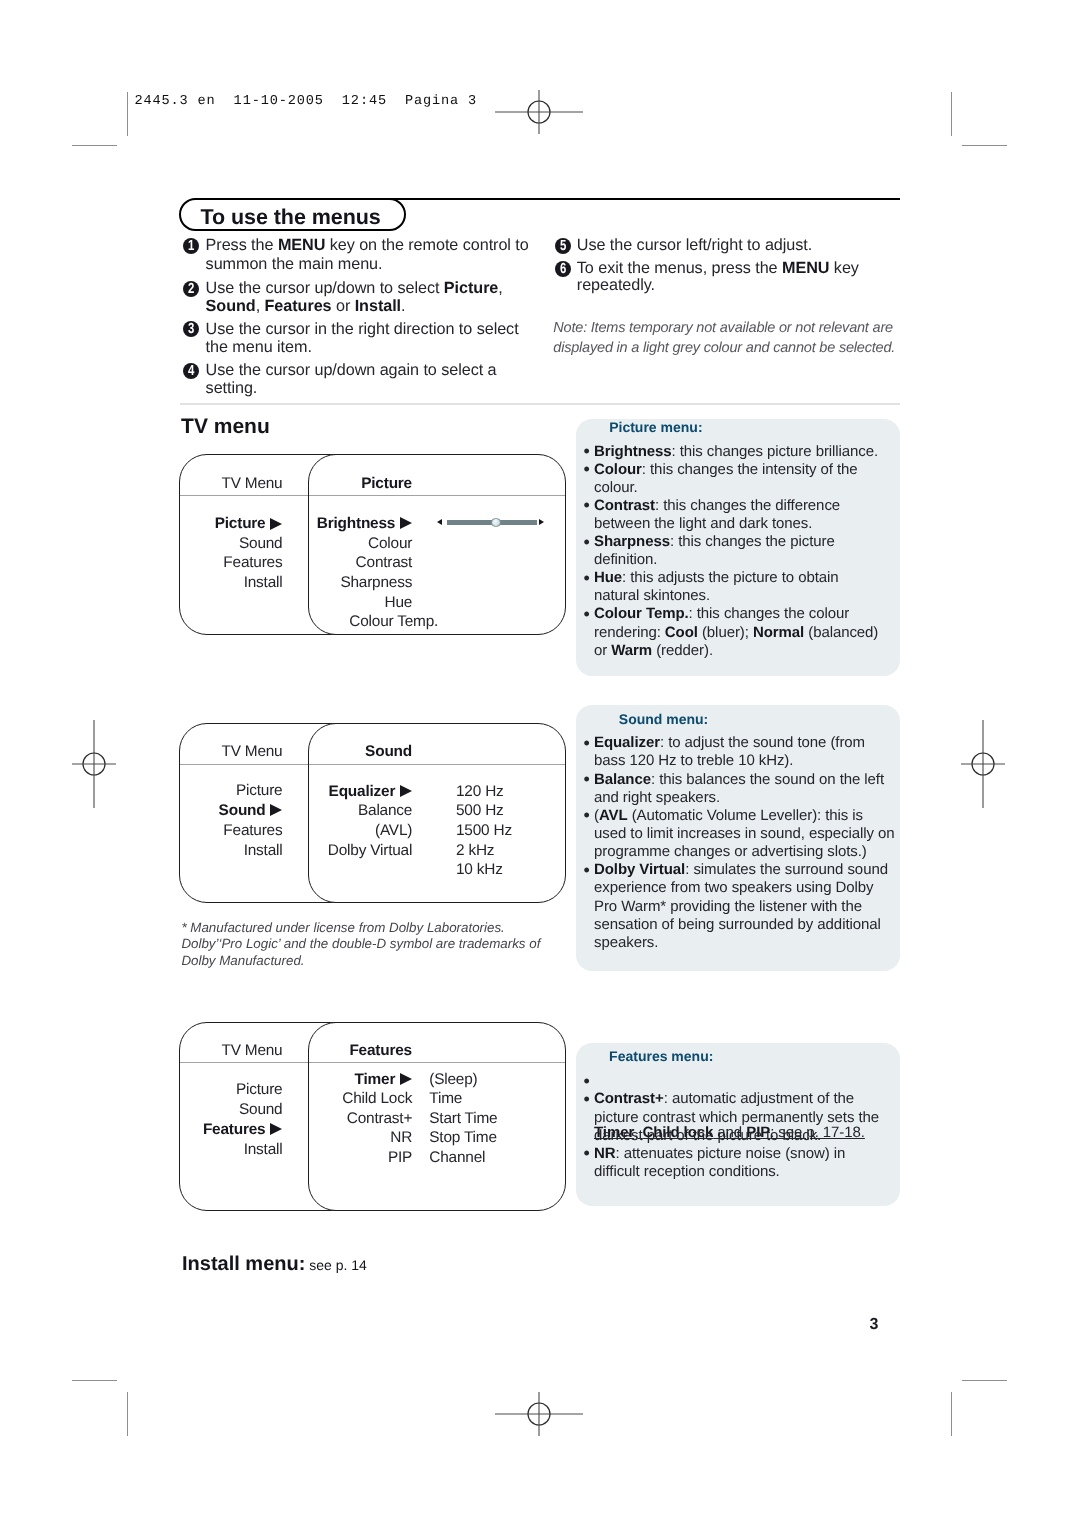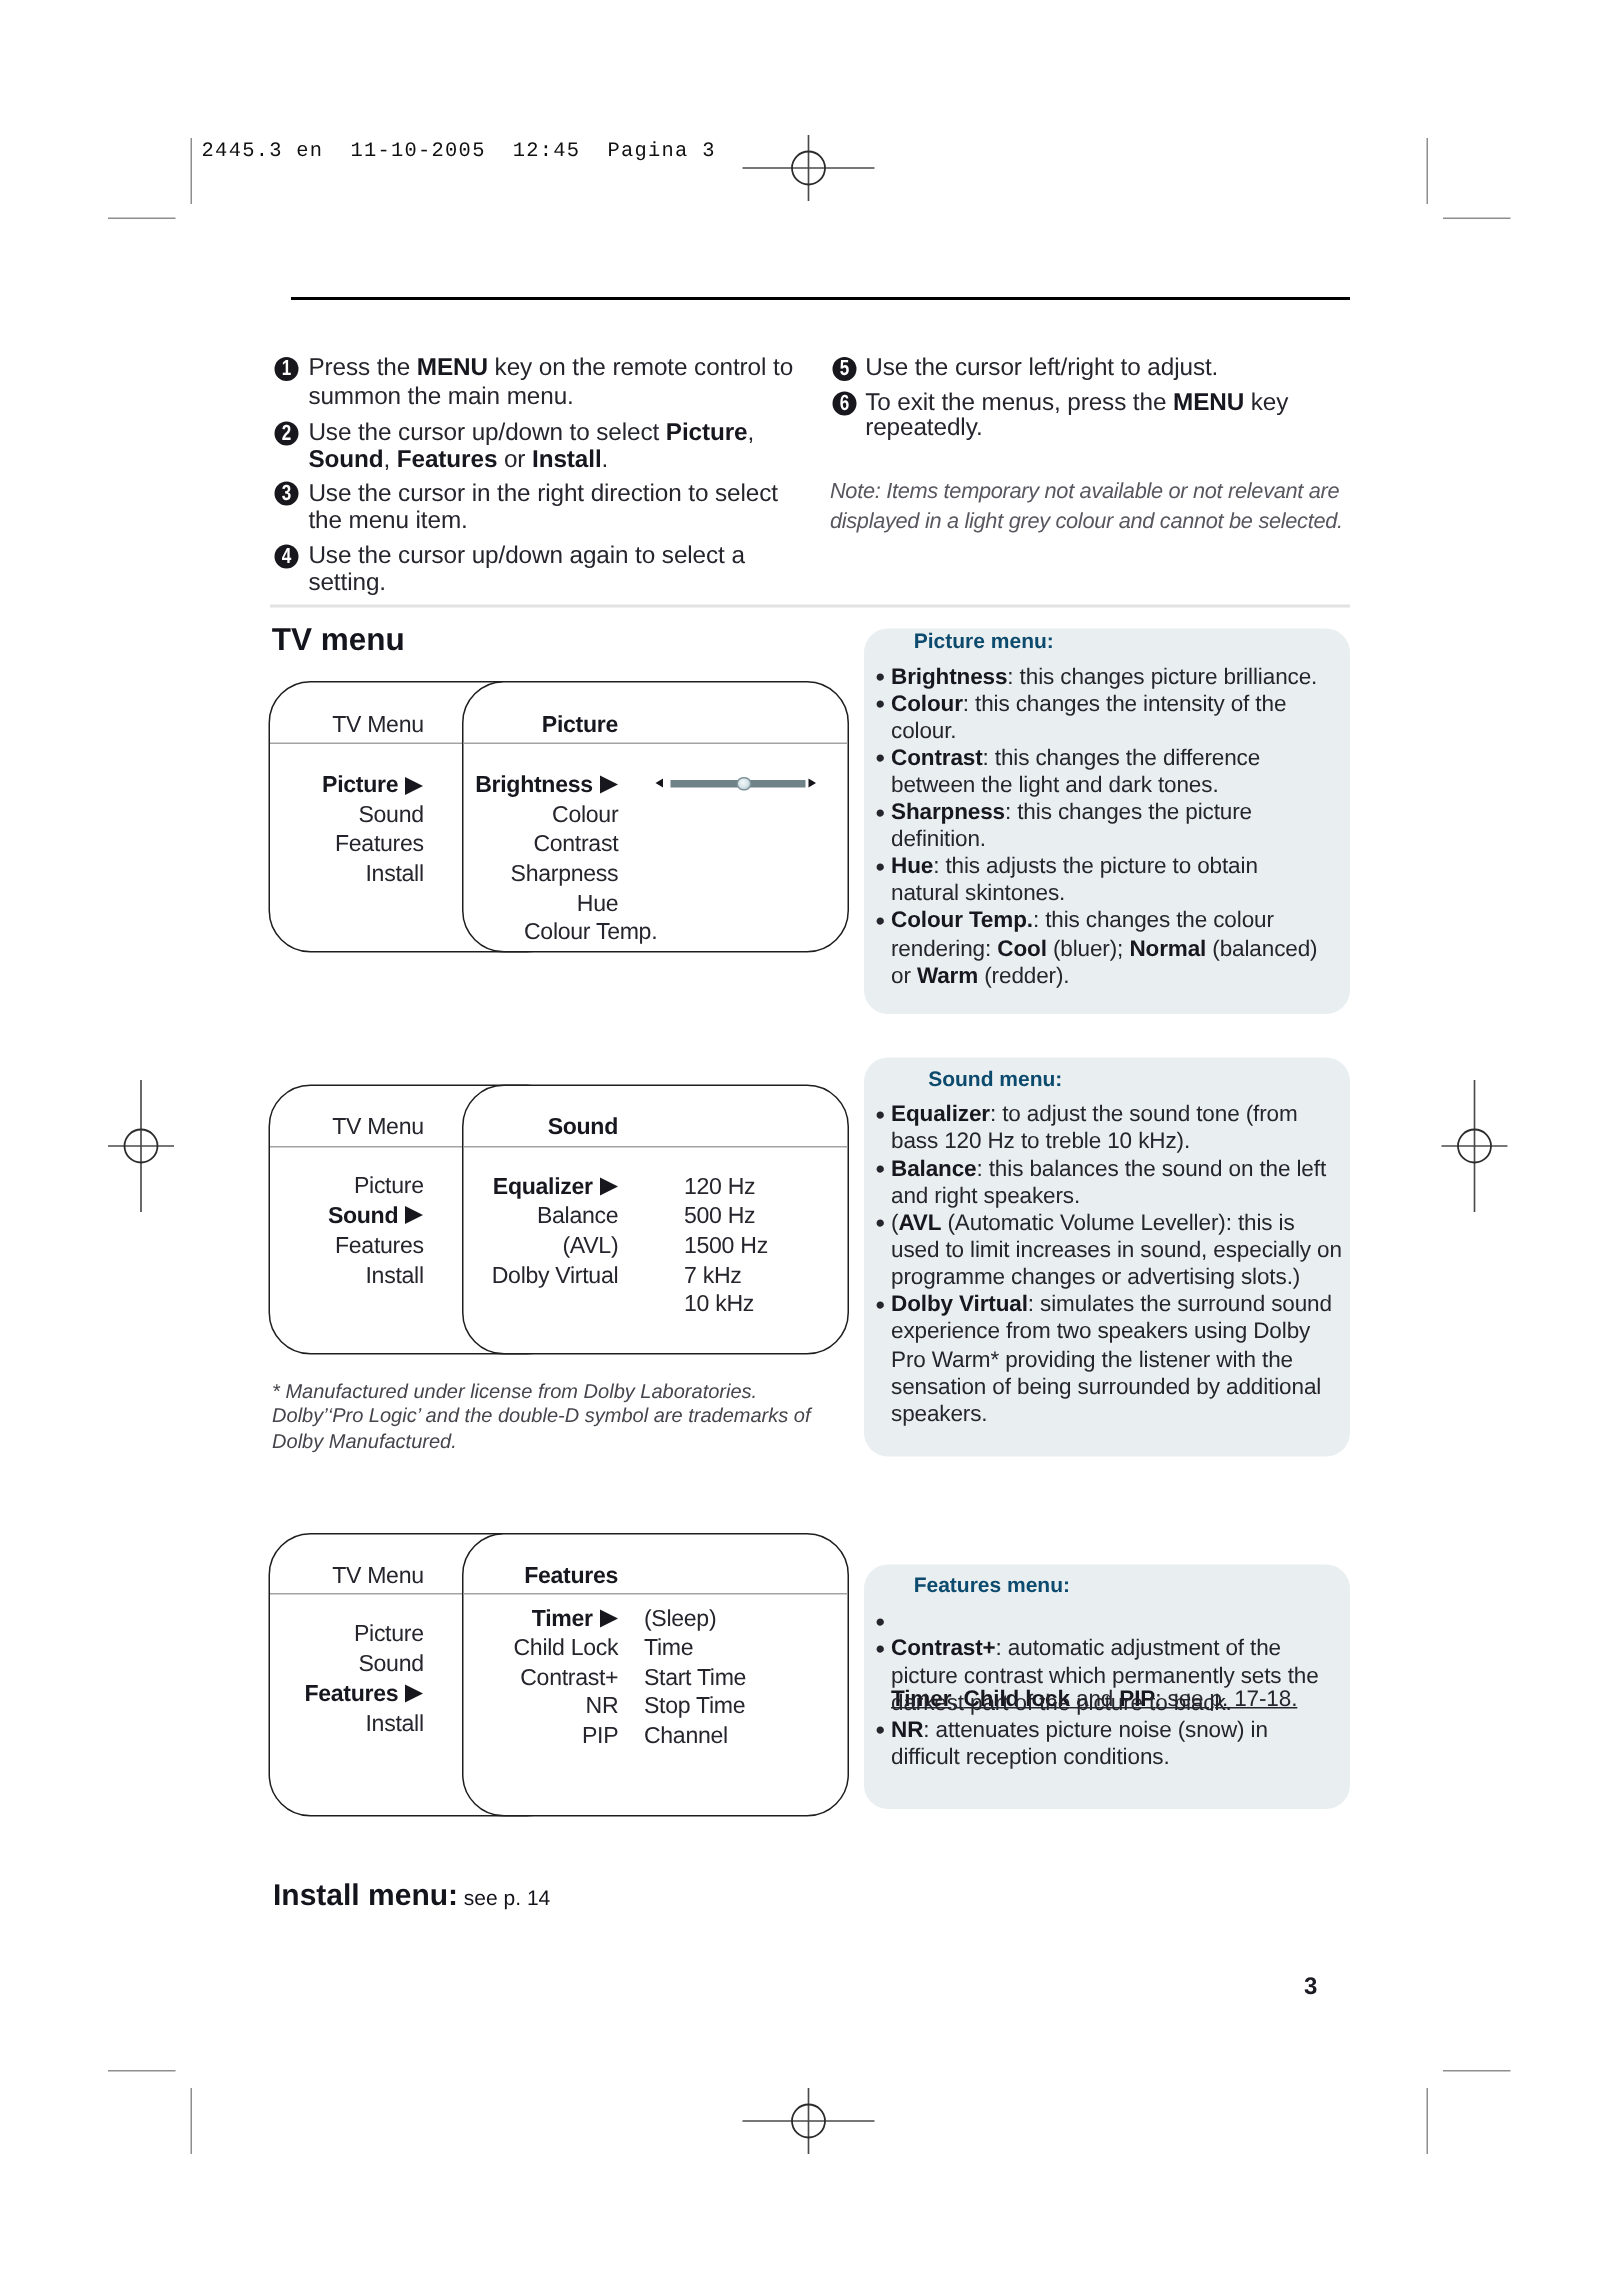--- a/index.html
+++ b/index.html
@@ -109,20 +109,23 @@
   </svg>
   <svg class="reg" width="90" height="90" viewBox="0 0 90 90" style="left:494px;top:1369px;">
     <line x1="1" y1="45" x2="89" y2="45" stroke="#4a4a4a" stroke-width="1.1"></line>
     <line x1="45" y1="23" x2="45" y2="67" stroke="#4a4a4a" stroke-width="1.1"></line>
     <circle cx="45" cy="45" r="11.0" fill="none" stroke="#2c2c2c" stroke-width="1.2"></circle>
   </svg>
 
   <div class="jobhead" style="left:134.4px;top:94.1px;"><span>2445.3 en</span><span>  </span><span>11-10-2005</span><span>  </span><span>12:45</span><span>  </span><span>Pagina 3</span></div>
 
   <div class="seprule" style="left:194px;top:197.8px;width:706px;"></div>
+  <div class="badge" style="left:179.2px;top:197.8px;width:227px;height:33.6px;">
+    <span>To use the menus</span>
+  </div>
 
   <div id="stepsL">
       <span class="stepnum" style="left:182.8px;top:237.7px;"><i>1</i></span>
       <div class="tline" style="left:205.6px;top:236.1px;">Press the <b>MENU</b> key on the remote control to</div>
       <div class="tline" style="left:205.6px;top:254.79999999999998px;">summon the main menu.</div>
       <span class="stepnum" style="left:182.8px;top:280.9px;"><i>2</i></span>
       <div class="tline" style="left:205.6px;top:279.29999999999995px;">Use the cursor up/down to select <b>Picture</b>,</div>
       <div class="tline" style="left:205.6px;top:296.9px;"><b>Sound</b>, <b>Features</b> or <b>Install</b>.</div>
       <span class="stepnum" style="left:182.8px;top:321.1px;"><i>3</i></span>
       <div class="tline" style="left:205.6px;top:319.5px;">Use the cursor in the right direction to select</div>
@@ -174,21 +177,21 @@
       <div class="mbox" style="left:307.8px;top:723.3px;width:258.1px;height:179.3px;"></div>
       <div class="mdiv" style="left:308.8px;top:763.5px;width:256.1px;"></div>
       <div class="mhdr b" style="left:307.8px;top:743.1999999999999px;width:104.19999999999999px;text-align:right;">Sound</div>
       <div class="mrow b" style="left:307.8px;top:782.6999999999999px;width:104.39999999999998px;text-align:right;">Equalizer<span class="tri"></span></div>
       <div class="mrow" style="left:307.8px;top:802.3799999999999px;width:104.39999999999998px;text-align:right;">Balance</div>
       <div class="mrow" style="left:307.8px;top:822.06px;width:104.39999999999998px;text-align:right;">(AVL)</div>
       <div class="mrow" style="left:307.8px;top:841.7399999999999px;width:104.39999999999998px;text-align:right;">Dolby Virtual</div>
       <div class="mrow" style="left:456px;top:782.6999999999999px;">120 Hz</div>
       <div class="mrow" style="left:456px;top:802.3799999999999px;">500 Hz</div>
       <div class="mrow" style="left:456px;top:822.06px;">1500 Hz</div>
-      <div class="mrow" style="left:456px;top:841.7399999999999px;">7 kHz</div>
+      <div class="mrow" style="left:456px;top:841.7399999999999px;">2 kHz</div>
       <div class="mrow" style="left:456px;top:861.42px;">10 kHz</div>
       <div class="mbox" style="left:179.3px;top:1021.6px;width:200px;height:189.3px;"></div>
       <div class="mdiv" style="left:180.3px;top:1062px;width:198px;"></div>
       <div class="mhdr" style="left:179.3px;top:1041.8000000000002px;width:103.19999999999999px;text-align:right;">TV Menu</div>
       <div class="mrow" style="left:179.3px;top:1080.9px;width:103.19999999999999px;text-align:right;">Picture</div>
       <div class="mrow" style="left:179.3px;top:1101px;width:103.19999999999999px;text-align:right;">Sound</div>
       <div class="mrow b" style="left:179.3px;top:1121.1000000000001px;width:103.19999999999999px;text-align:right;">Features<span class="tri"></span></div>
       <div class="mrow" style="left:179.3px;top:1141.2px;width:103.19999999999999px;text-align:right;">Install</div>
       <div class="mbox" style="left:307.8px;top:1021.6px;width:258.1px;height:189.3px;"></div>
       <div class="mdiv" style="left:308.8px;top:1062px;width:256.1px;"></div>

